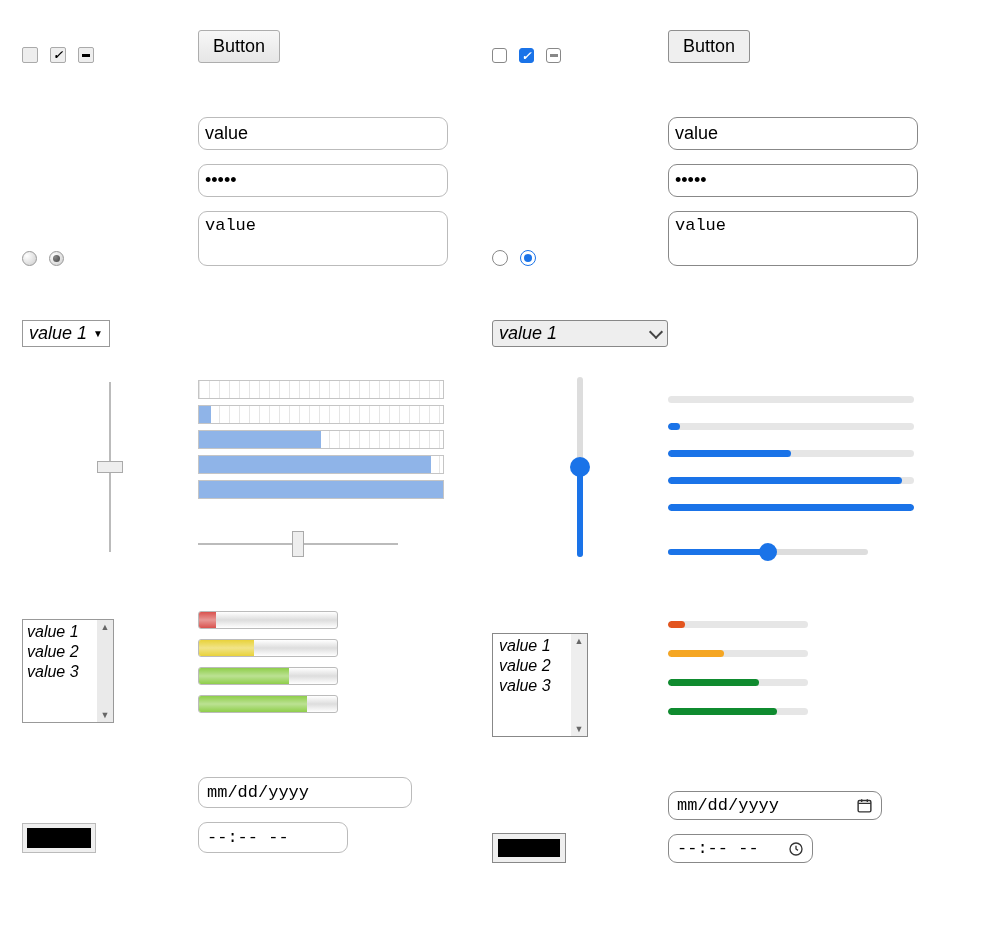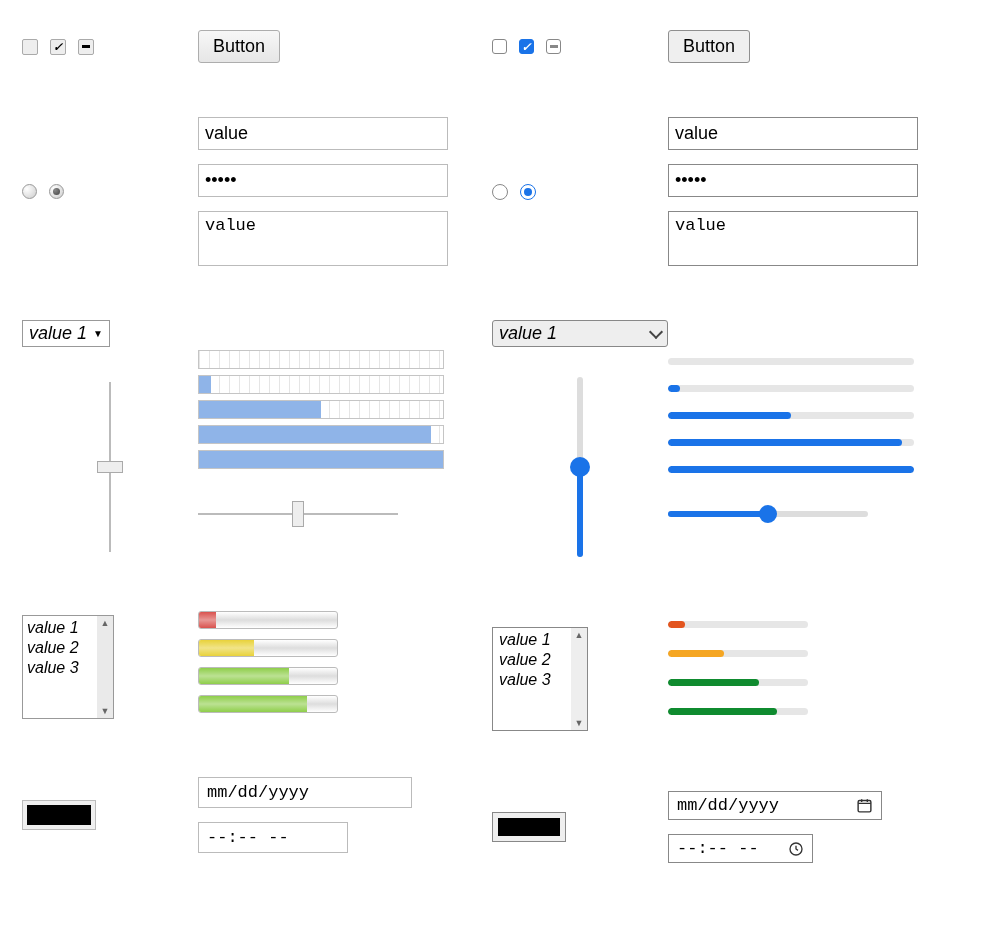--- a/index.html
+++ b/index.html
@@ -7,25 +7,25 @@
   body {
     font-family: Arial, Helvetica, sans-serif;
     font-size: 15px;
     color: #000;
     background: #fff;
     padding: 30px 22px;
     width: 984px;
   }
   .columns { display: flex; gap: 0; }
   .col { flex: 1; }
-  .row { display: flex; align-items: center; margin-bottom: 54px; }
+  .row { display: flex; align-items: flex-end; margin-bottom: 54px; }
   .row:last-child { margin-bottom: 0; }
   .cell-a { width: 176px; flex: 0 0 176px; font-style: italic; }
   .cell-b { flex: 1; }
-  .stack > * { display: block; margin-bottom: 14px; width: 250px; }
+  .stack > * { display: block; margin-bottom: 14px; width: 250px; border-radius: 9px; }
   .stack > *:last-child { margin-bottom: 0; }
   .inline { display: flex; align-items: center; gap: 12px; }
 
   
   .classic .cb,
   .classic .cb-ind {
     width: 16px; height: 16px; background: #eee;
     border: 1px solid #aaa; border-radius: 2px;
     display: inline-flex; align-items: center; justify-content: center;
   }

